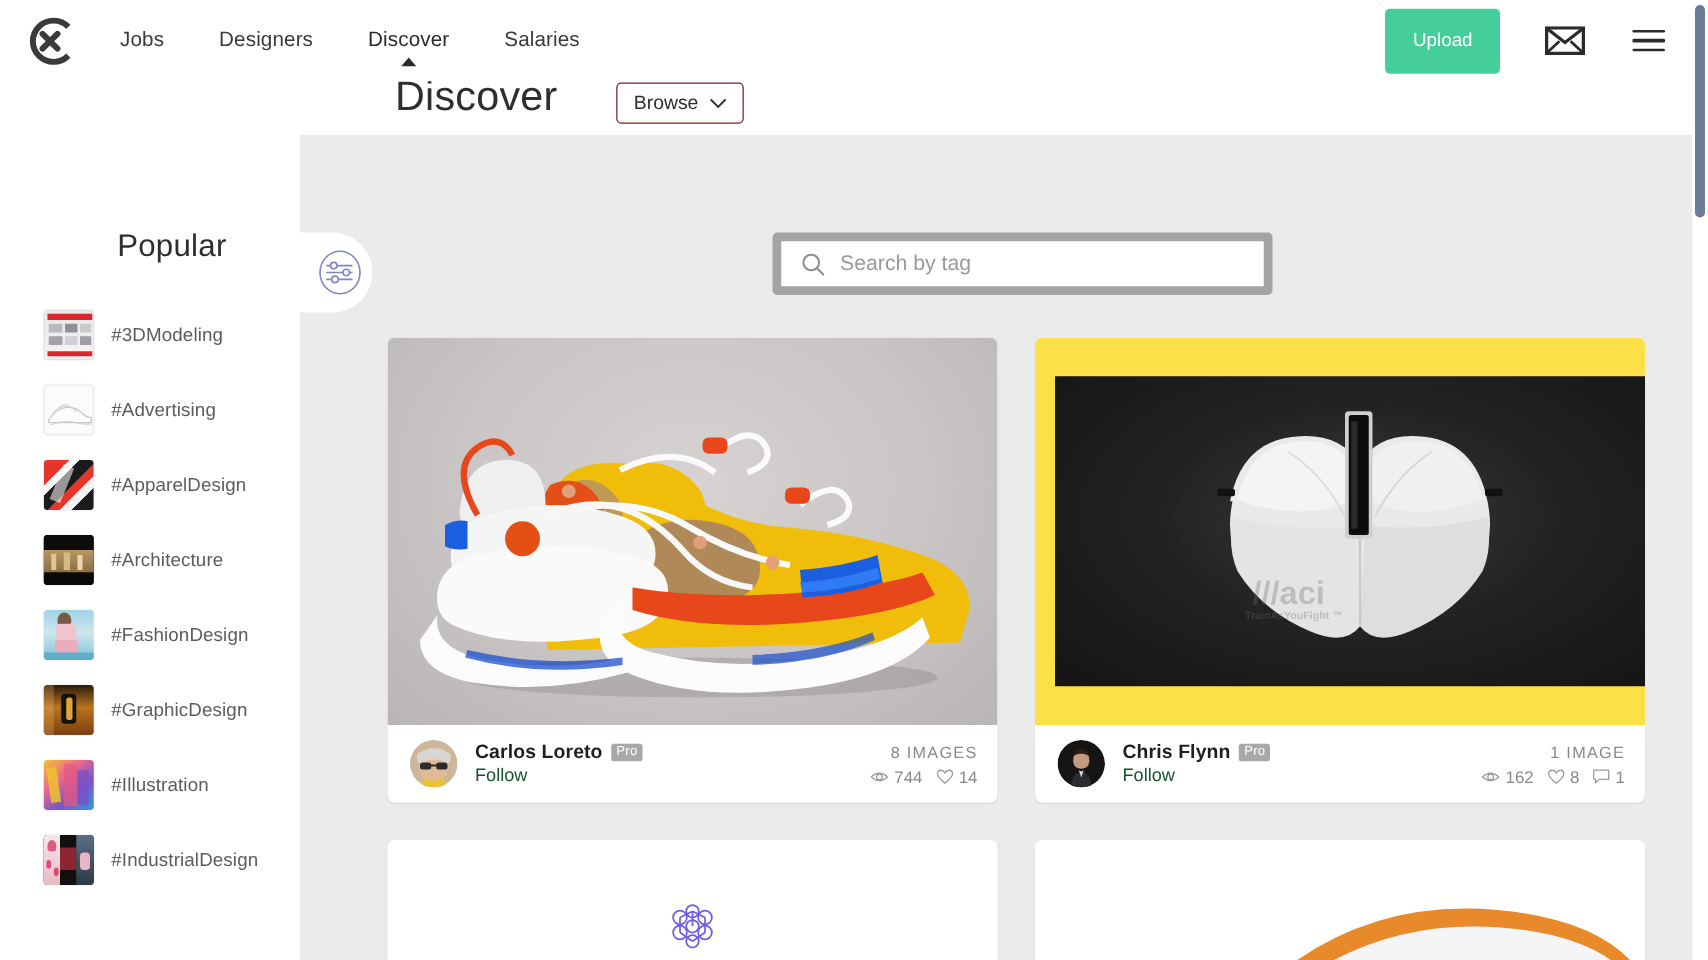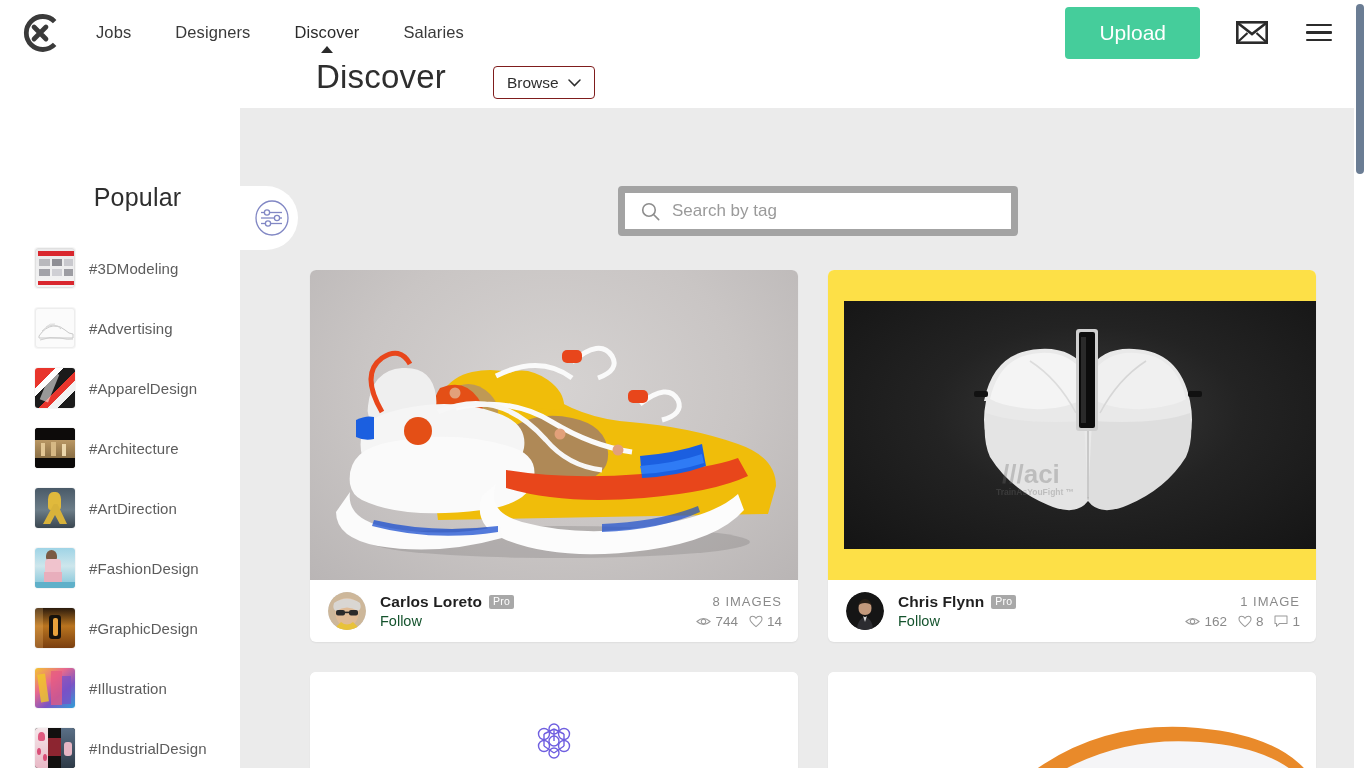--- a/index.html
+++ b/index.html
@@ -29,21 +29,21 @@
   .nav-caret {
     position: absolute; left: 50%; transform: translateX(-50%);
     top: 23px; width: 0; height: 0;
     border-left: 6px solid transparent; border-right: 6px solid transparent;
     border-bottom: 7px solid #2b2b2b;
   }
   .header-right { margin-left: auto; display: flex; align-items: center; }
   .upload-btn {
     background: #45cd9b; color: #fff; border: none; border-radius: 4px;
     font-family: "Liberation Sans", sans-serif;
-    font-size: 21px; padding: 0 34px; height: 52px; cursor: pointer;
+    font-size: 15px; padding: 0 22px; height: 52px; cursor: pointer;
     display: flex; align-items: center; justify-content: center;
   }
   .mail-icon { margin-left: 36px; cursor: pointer; display: block; }
   .burger { margin-left: 38px; margin-right: 22px; cursor: pointer; width: 26px; }
   .burger span { display: block; height: 2.6px; background: #2b2b2b; margin: 5px 0; border-radius: 1px; }
 
   
   .title-row {
     position: absolute; top: 58px; left: 0; width: 1354px; height: 50px;
     display: flex; align-items: center; z-index: 38; background: transparent;
@@ -244,27 +244,20 @@
         <div style="position:absolute;left:0;top:0;width:40px;height:13px;background:#0d0b0a"></div>
         <div style="position:absolute;left:0;top:12px;width:40px;height:18px;background:linear-gradient(180deg,#b99764 0%,#8a6f45 100%)"></div>
         <div style="position:absolute;left:0;bottom:0;width:40px;height:10px;background:#0a0908"></div>
         <div style="position:absolute;left:6px;top:15px;width:4px;height:13px;background:#e2c694"></div>
         <div style="position:absolute;left:16px;top:14px;width:5px;height:14px;background:#d6b884"></div>
         <div style="position:absolute;left:27px;top:16px;width:4px;height:12px;background:#ecd7ab"></div>
       </div>
       <div class="tag-label">#Architecture</div>
     </div>
 
-    <div class="tag-item">
-      <div class="tag-thumb" style="background:linear-gradient(180deg,#4a5a68 0%,#6c7d88 55%,#3a4650 100%);position:relative;overflow:hidden">
-        <div style="position:absolute;left:13px;top:4px;width:13px;height:18px;background:#e0b93c;border-radius:40% 40% 20% 20%"></div>
-        <div style="position:absolute;left:8px;top:16px;width:24px;height:20px;background:#d8b23a;clip-path:polygon(45% 0,60% 0,100% 100%,70% 100%,50% 55%,30% 100%,0 100%)"></div>
-      </div>
-      <div class="tag-label">#ArtDirection</div>
-    </div>
 
     <div class="tag-item">
       <div class="tag-thumb" style="background:linear-gradient(180deg,#9fd4e6 0%,#cde6ec 45%,#7fc3d8 100%);position:relative;overflow:hidden">
         <div style="position:absolute;left:11px;top:2px;width:11px;height:12px;background:#7a5a44;border-radius:50% 50% 40% 40%"></div>
         <div style="position:absolute;left:10px;top:11px;width:16px;height:24px;background:#f0c3cd;border-radius:18% 18% 8% 8%"></div>
         <div style="position:absolute;left:9px;top:24px;width:18px;height:13px;background:#e8aebc"></div>
         <div style="position:absolute;left:0;bottom:0;width:40px;height:6px;background:#5fb0c9"></div>
       </div>
       <div class="tag-label">#FashionDesign</div>
     </div>

